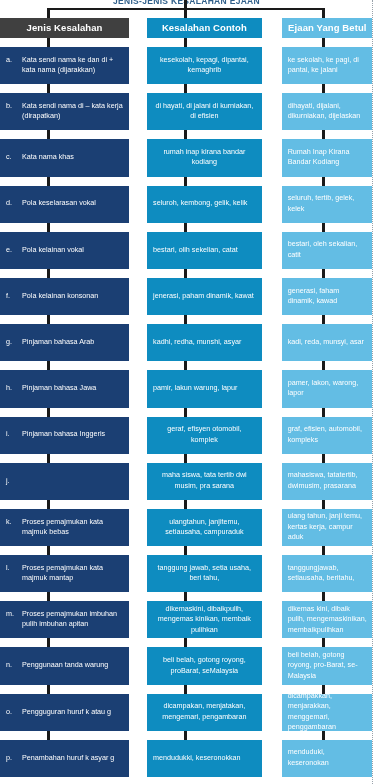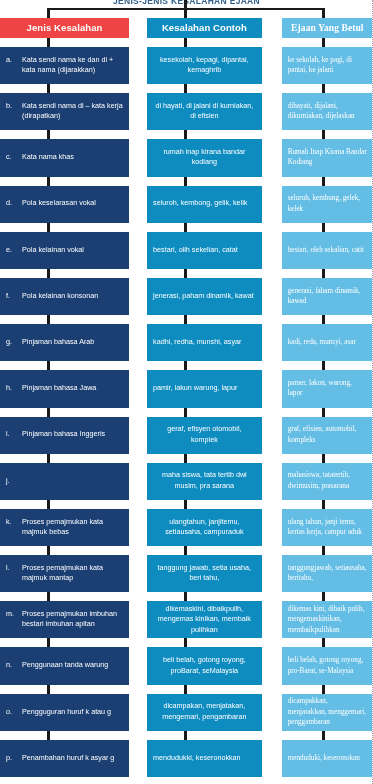--- a/index.html
+++ b/index.html
@@ -60,35 +60,35 @@
 
   .cell {
     position: relative;
     display: flex;
     align-items: center;
     padding: 4px 6px 5px 6px;
   }
 
   .col1 { width: 133px; margin-left: 0px; }
   .col2 { width: 118px; margin-left: 18px; text-align: center; }
-  .col3 { width: 94px; margin-left: 20px; font-family: Liberation Serif, serif; }
+  .col3 { width: 94px; margin-left: 20px; }
 
   .c1 { background: #1b3f73; }
   .c2 { background: #0e8cc0; }
   .c3 { background: #63bde4; }
 
   .hdr {
     justify-content: center;
     text-align: center;
     font-weight: 700;
     font-size: 9.5px;
     letter-spacing: 0.1px;
     padding: 4px 4px 5px 4px;
   }
-  .hdr.c1 { background: #ef4444; color: #ffffff; }
+  .hdr.c1 { background: #404040; color: #ffffff; }
   .hdr.c2 { background: #0e8cc0; color: #ffffff; }
   .hdr.c3 { background: #63bde4; color: #ffffff; }
 
   .cell-text {
     color: #ffffff;
     font-size: 7.2px;
     line-height: 1.45;
   }
   .c3 .cell-text { color: #ffffff; }
 
@@ -211,21 +211,21 @@
         <div class="cell c1 col1">
           <div class="label-wrap">
             <span class="label-letter">d.</span>
             <span class="label-body">Pola keselarasan vokal</span>
           </div>
         </div>
         <div class="cell c2 col2">
           <span class="cell-text">seluroh, kembong, gelik, kelik</span>
         </div>
         <div class="cell c3 col3">
-          <span class="cell-text">seluruh, kembung, gelek, kelek</span>
+          <span class="cell-text">seluruh, tertib, gelek, kelek</span>
         </div>
       </div>
       <div class="gap">
         <div class="connector" style="left: 47px; top: 0px; height: 9px;"></div>
         <div class="connector" style="left: 184px; top: 0px; height: 9px;"></div>
         <div class="connector" style="left: 322px; top: 0px; height: 9px;"></div>
       </div>
       <div class="row" style="height: 37.1875px;">
         <div class="cell c1 col1">
           <div class="label-wrap">
@@ -374,21 +374,21 @@
       </div>
       <div class="gap">
         <div class="connector" style="left: 47px; top: 0px; height: 9px;"></div>
         <div class="connector" style="left: 184px; top: 0px; height: 9px;"></div>
         <div class="connector" style="left: 322px; top: 0px; height: 9px;"></div>
       </div>
       <div class="row" style="height: 37.1875px;">
         <div class="cell c1 col1">
           <div class="label-wrap">
             <span class="label-letter">m.</span>
-            <span class="label-body">Proses pemajmukan imbuhan bestari imbuhan apitan</span>
+            <span class="label-body">Proses pemajmukan imbuhan pulih imbuhan apitan</span>
           </div>
         </div>
         <div class="cell c2 col2">
           <span class="cell-text">dikemaskini, dibaikpulih, mengemas kinikan, membaik pulihkan</span>
         </div>
         <div class="cell c3 col3">
           <span class="cell-text">dikemas kini, dibaik pulih, mengemaskinikan, membaikpulihkan</span>
         </div>
       </div>
       <div class="gap">

